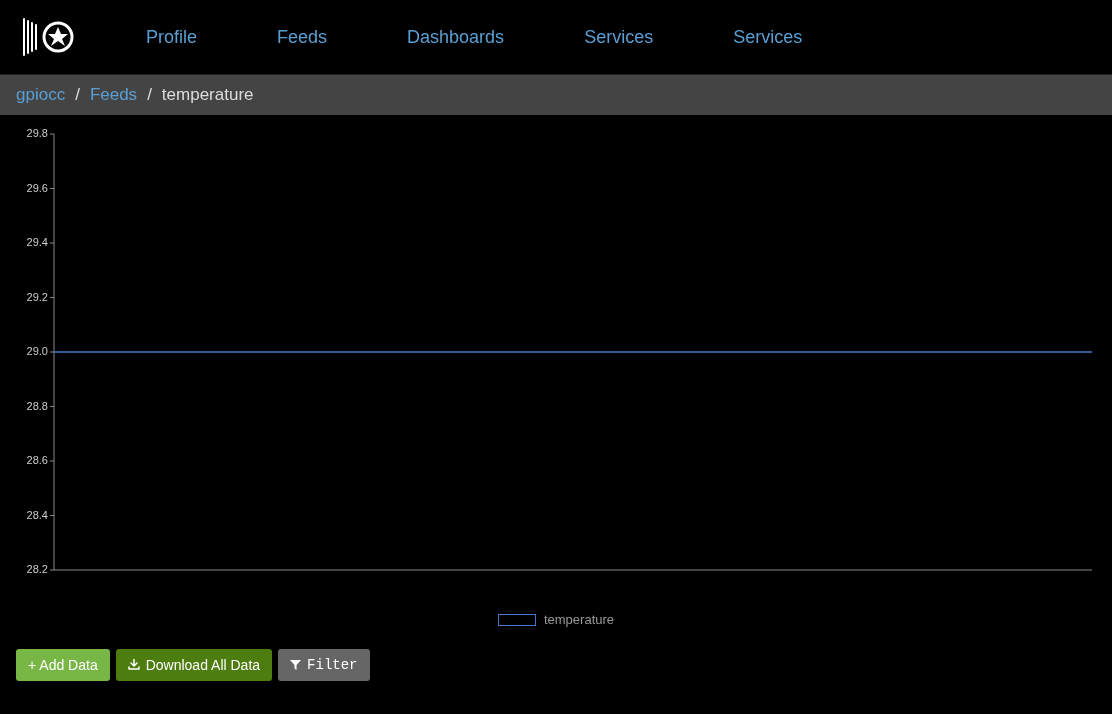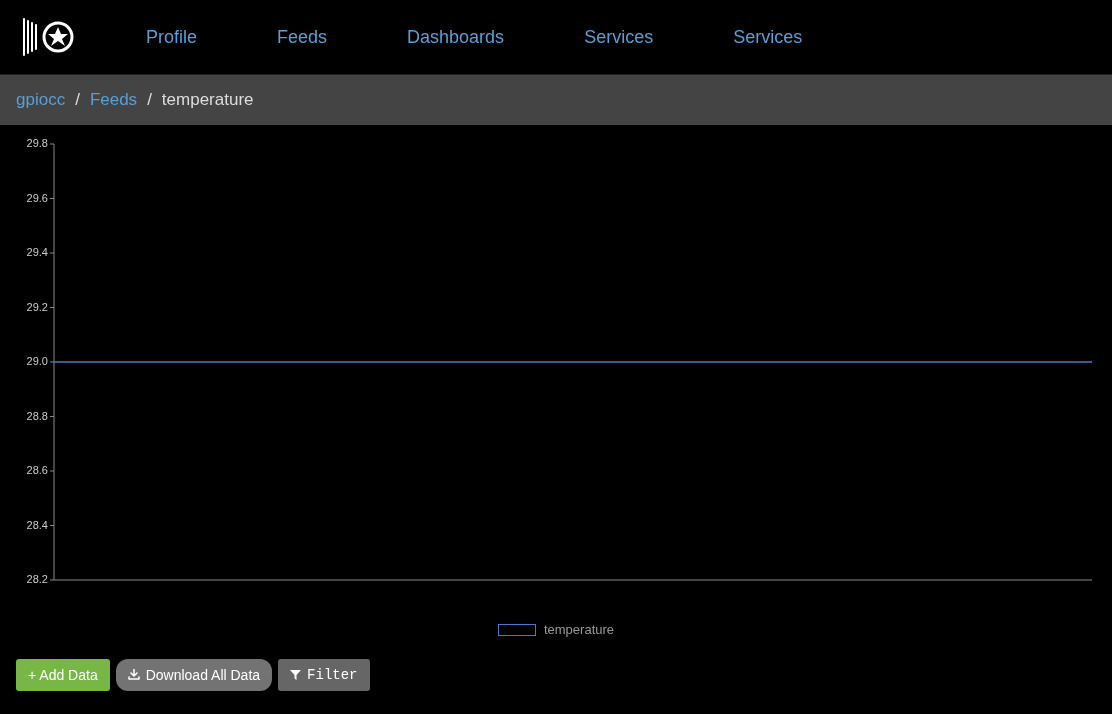--- a/index.html
+++ b/index.html
@@ -32,21 +32,21 @@
       gap: 32px;
     }
     .nav-link {
       color: #5a9fd4;
       font-size: 18px;
       cursor: pointer;
       margin-left: 48px;
     }
     .breadcrumb-bar {
       background: #444;
-      height: 50px;
+      height: 40px;
       display: flex;
       align-items: center;
       padding: 17px 16px;
       font-size: 17px;
     }
     .breadcrumb-link {
       color: #5a9fd4;
       cursor: pointer;
     }
     .breadcrumb-sep {
@@ -110,21 +110,21 @@
       gap: 6px;
       padding: 8px 12px;
       border-radius: 3px;
       font-size: 14px;
       color: #fff;
       cursor: pointer;
       border: none;
       text-align: right;
     }
     .btn-green { background: #78b746; }
-    .btn-blue { background: #737373; border-radius: 12px; }
+    .btn-blue { background: #4d7c0f; }
     .btn-gray { background: #666; font-family: Liberation Mono, monospace; }
     .icon-dl, .icon-filter {
       display: inline-flex;
     }
   </style>
 </head>
 <body>
 
 <div class="topnav">
   <div class="logo">

